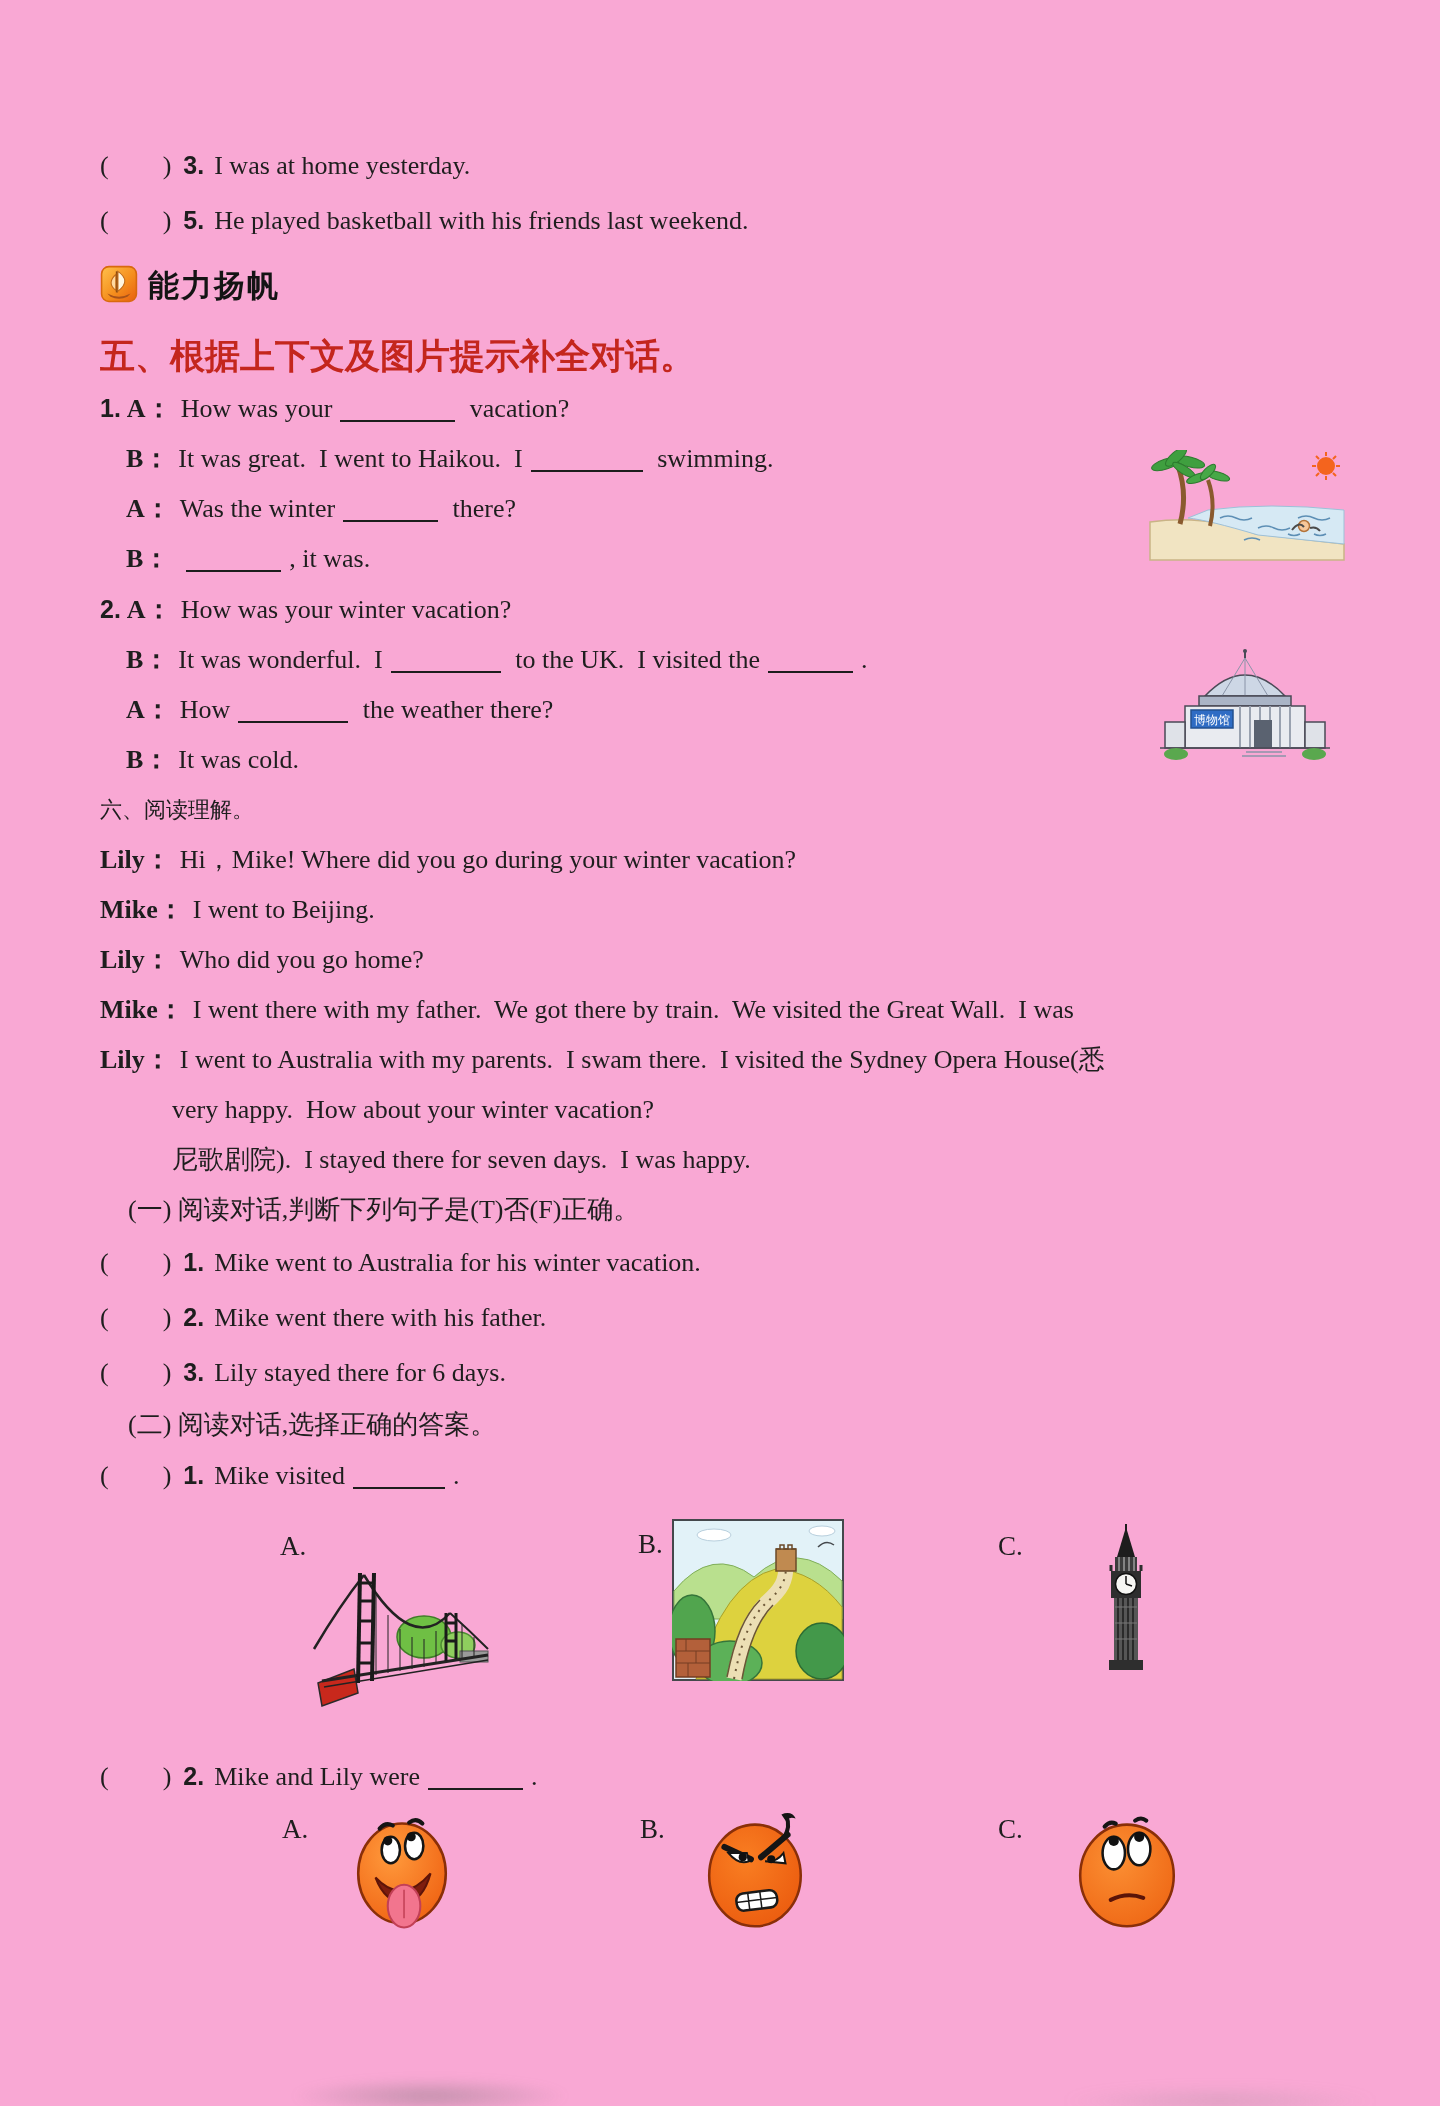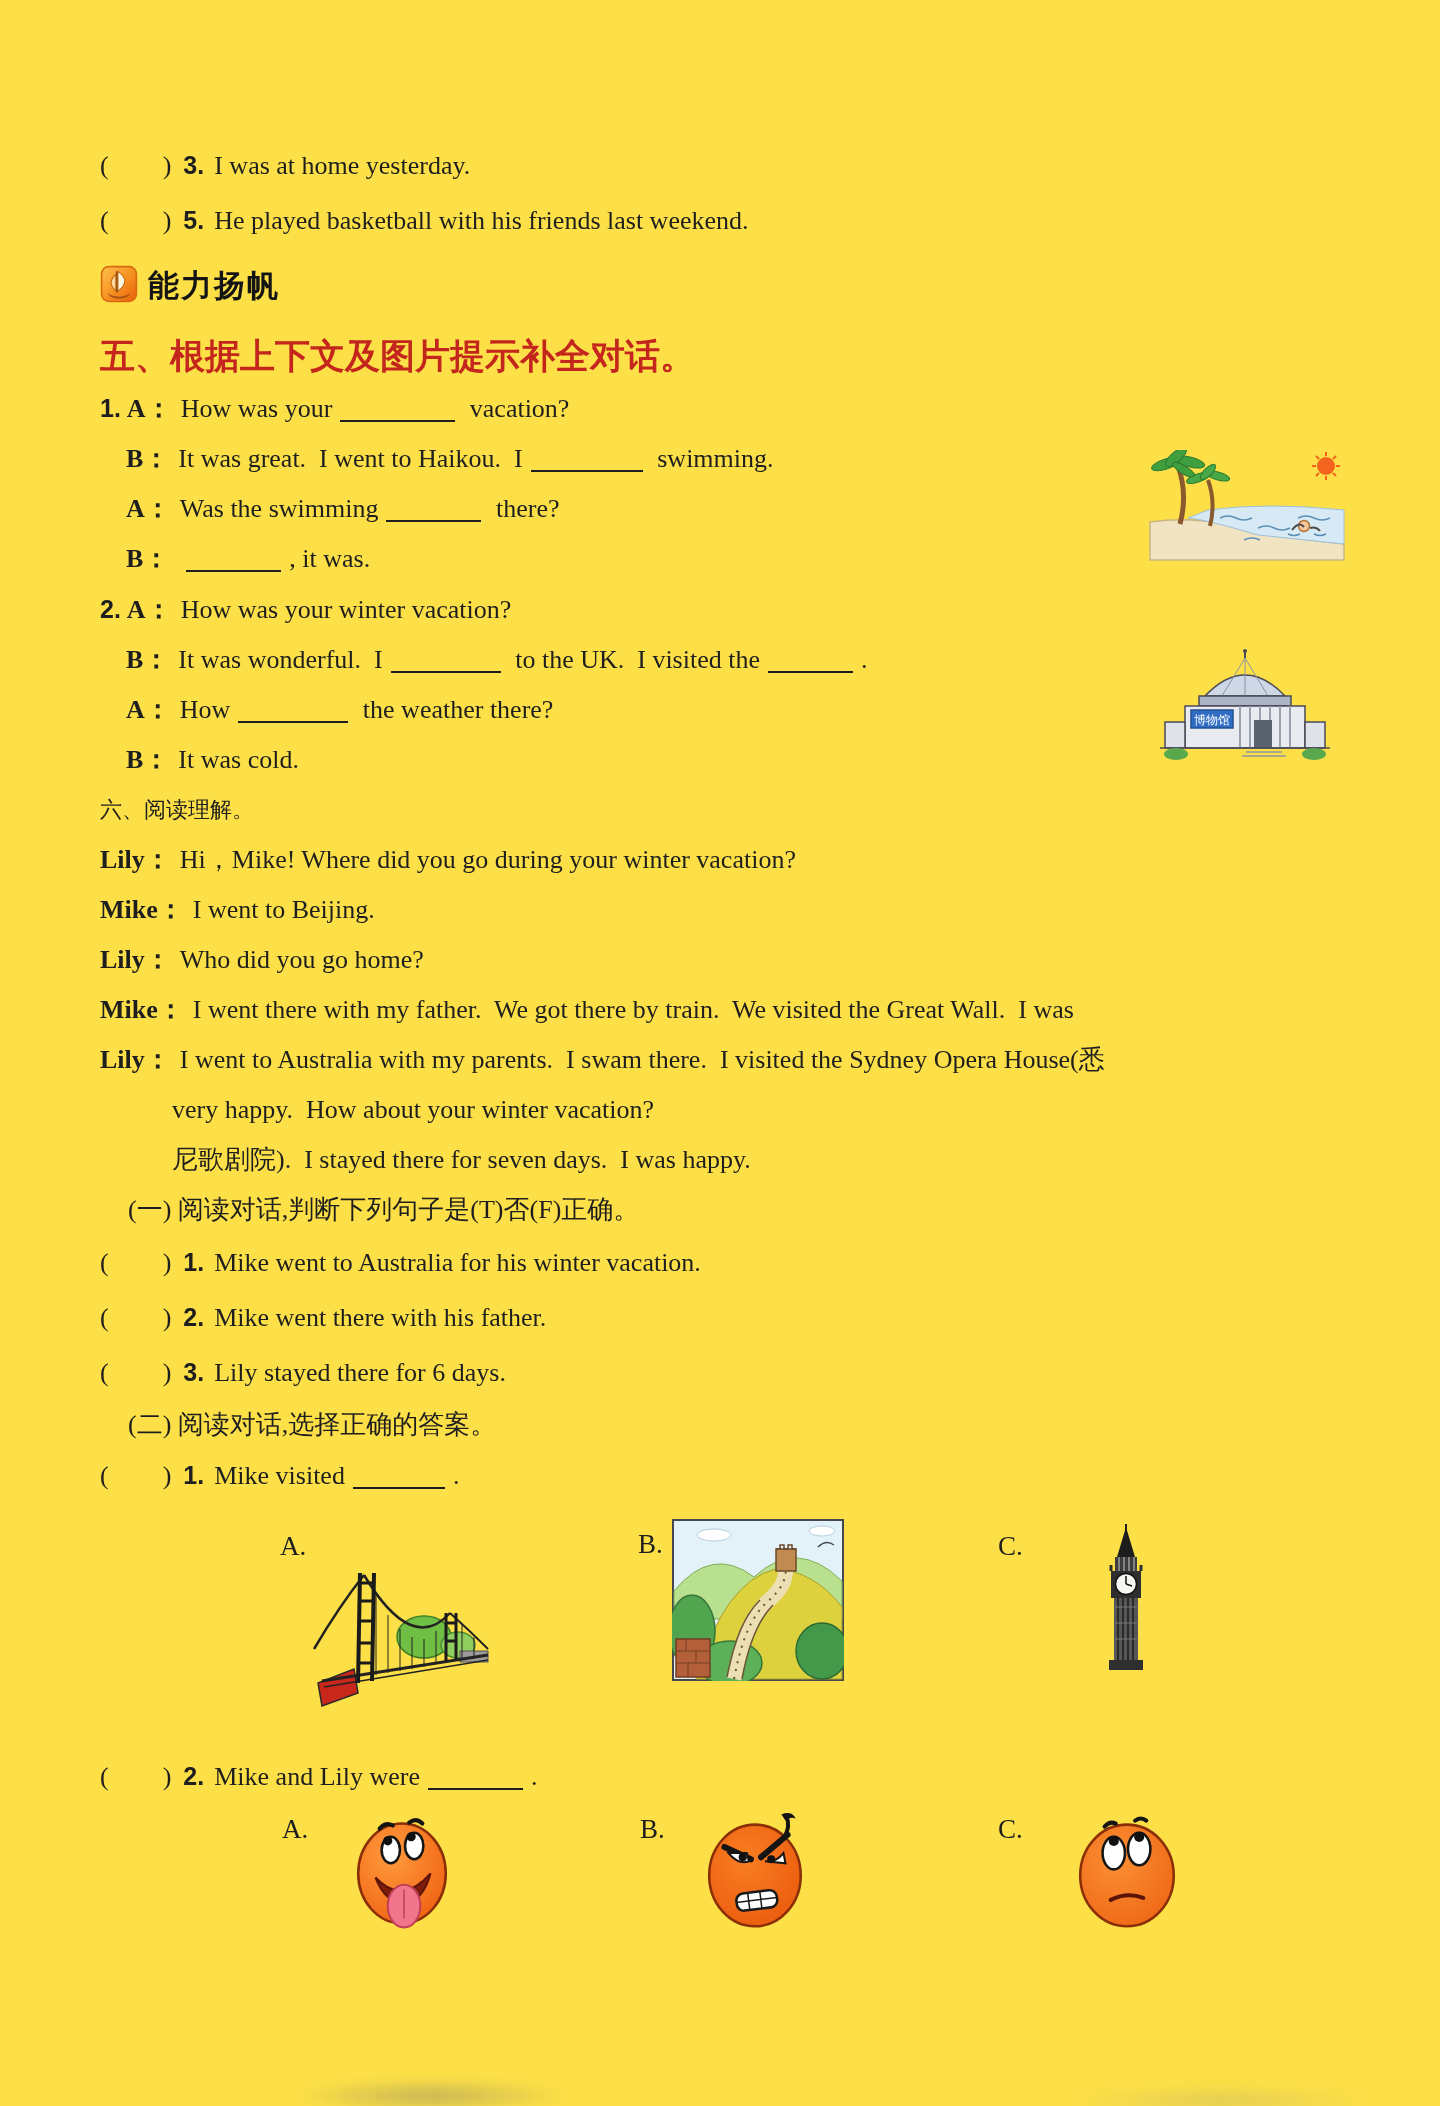--- a/index.html
+++ b/index.html
@@ -1,20 +1,20 @@
 <!DOCTYPE html>
 <html><head>
 <meta charset="utf-8">
 <style>
   * { margin:0; padding:0; box-sizing:border-box; }
   html,body { width:1440px; }
   body { background:#e9e9e7; }
   .page {
     position:relative; width:1440px; height:2106px;
-    background:#fde047; overflow:hidden;
+    background:#f9a8d4; overflow:hidden;
     font-family:"Liberation Serif", serif; color:#1e1e1e;
   }
   .content { position:absolute; left:0; top:138px; width:1440px; padding:0 60px 0 100px; }
 
   .tf-item  { font-size:26px; line-height:55px; white-space:pre; }
   .paren    { font-size:26px; }
   .paren-gap{ display:inline-block; width:54px; }
   .num      { font-weight:700; font-family:"Liberation Sans", sans-serif; font-size:25px; margin:0 10px 0 12px; }
   .blank    { display:inline-block; height:20px; border-bottom:2px solid #1d1d1d; margin:0 8px; vertical-align:-5px; }
 
@@ -80,21 +80,21 @@
       </span>
       <span class="banner-title">能力扬帆</span>
     </div>
 
     <div class="red-heading">五、根据上下文及图片提示补全对话。</div>
 
     <div class="sec5-block">
       <div id="sec5-lines">
           <div class="dlg-line"><span class="num" style="margin: 0px 6px 0px 0px;">1.</span><span class="speaker">A：</span><span>How was your</span><span class="blank" style="width: 115px;"></span><span> vacation?</span></div>
           <div class="dlg-line indent"><span class="speaker">B：</span><span>It was great.  I went to Haikou.  I</span><span class="blank" style="width: 112px;"></span><span> swimming.</span></div>
-          <div class="dlg-line indent"><span class="speaker">A：</span><span>Was the swimming</span><span class="blank" style="width: 95px;"></span><span> there?</span></div>
+          <div class="dlg-line indent"><span class="speaker">A：</span><span>Was the winter</span><span class="blank" style="width: 95px;"></span><span> there?</span></div>
           <div class="dlg-line indent"><span class="speaker">B：</span><span class="blank" style="width: 95px;"></span><span>, it was.</span></div>
           <div class="dlg-line"><span class="num" style="margin: 0px 6px 0px 0px;">2.</span><span class="speaker">A：</span><span>How was your winter vacation?</span></div>
           <div class="dlg-line indent"><span class="speaker">B：</span><span>It was wonderful.  I</span><span class="blank" style="width: 110px;"></span><span> to the UK.  I visited the</span><span class="blank" style="width: 85px;"></span><span>.</span></div>
           <div class="dlg-line indent"><span class="speaker">A：</span><span>How</span><span class="blank" style="width: 110px;"></span><span> the weather there?</span></div>
           <div class="dlg-line indent"><span class="speaker">B：</span><span>It was cold.</span></div>
         </div>
     </div>
 
     <div class="sec6-heading">六、阅读理解。</div>
 

